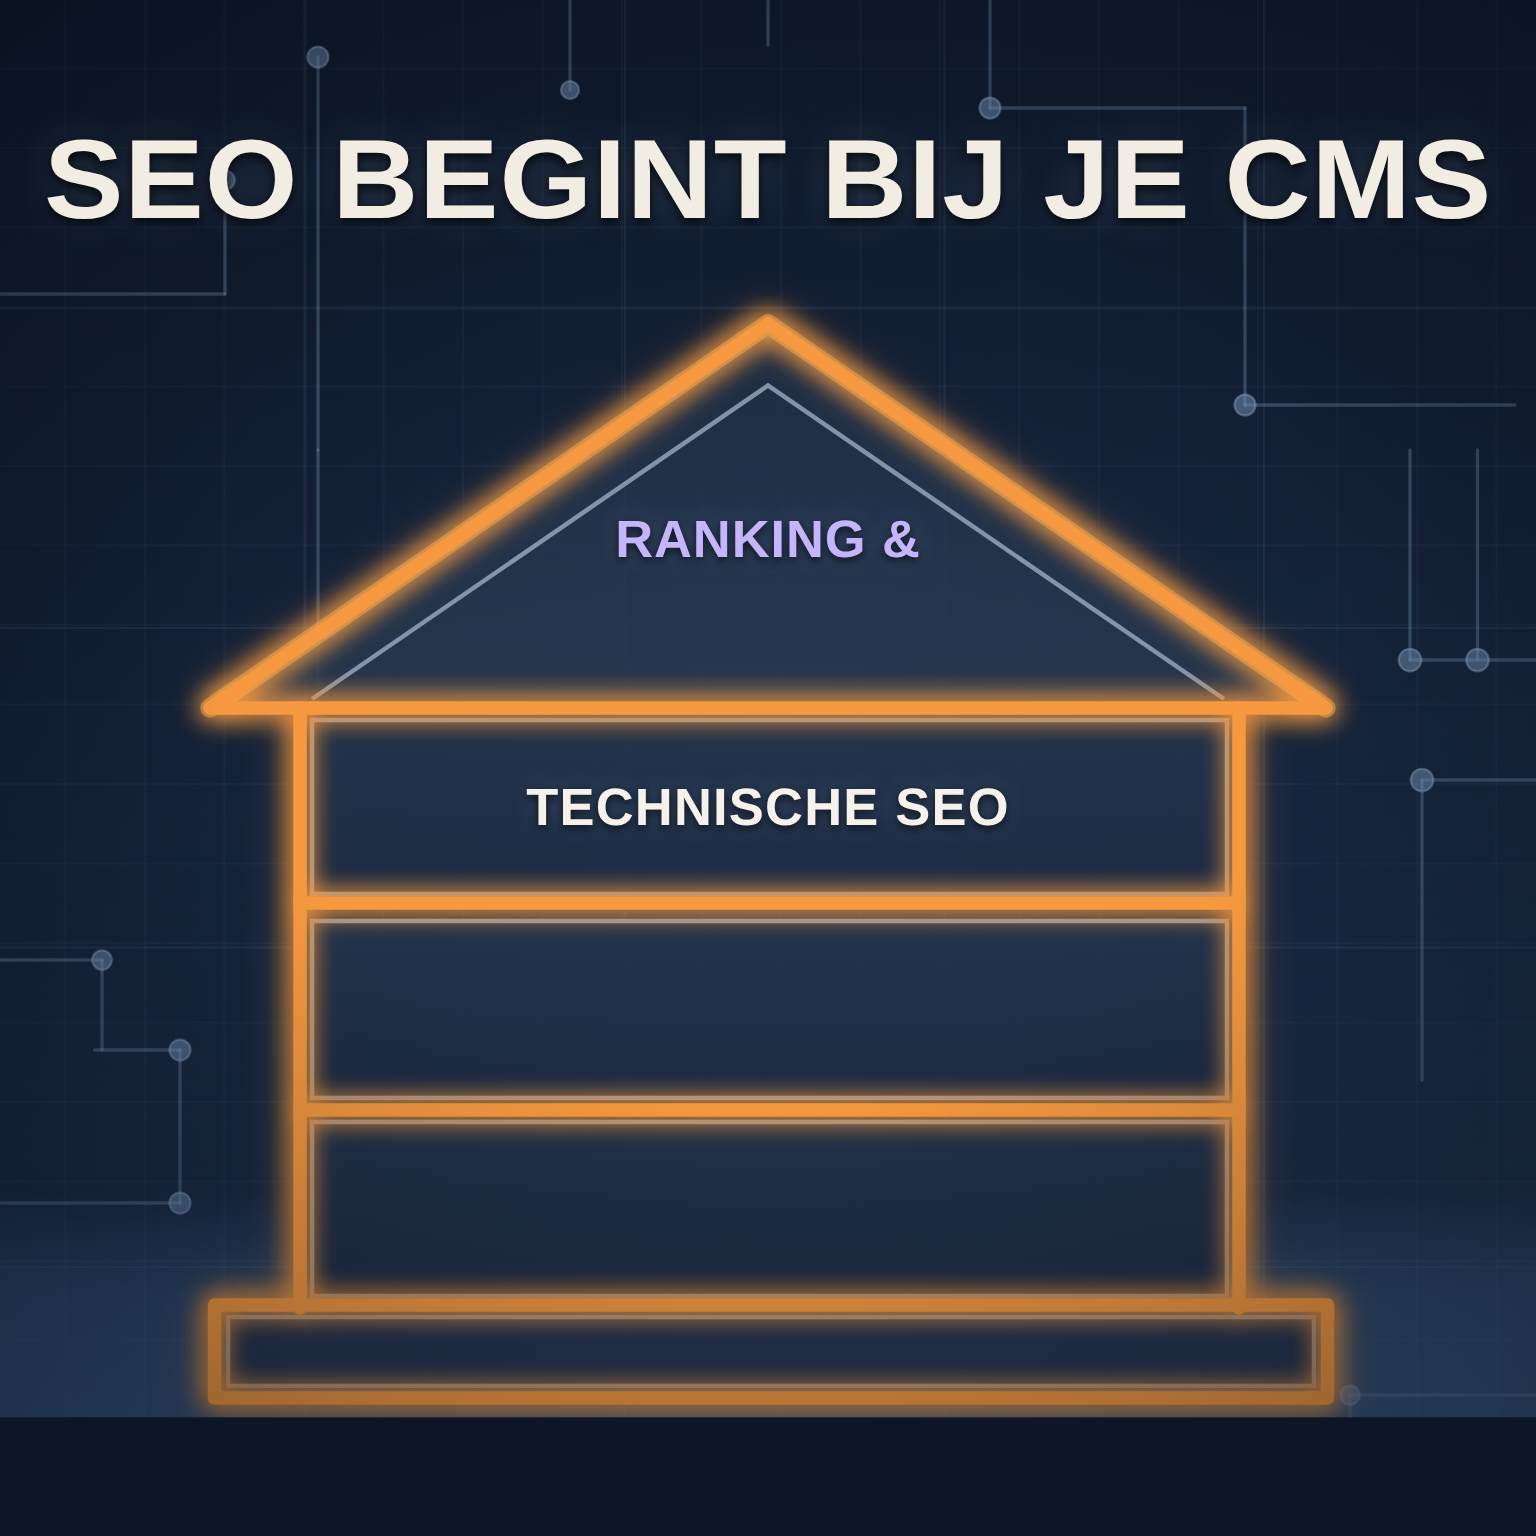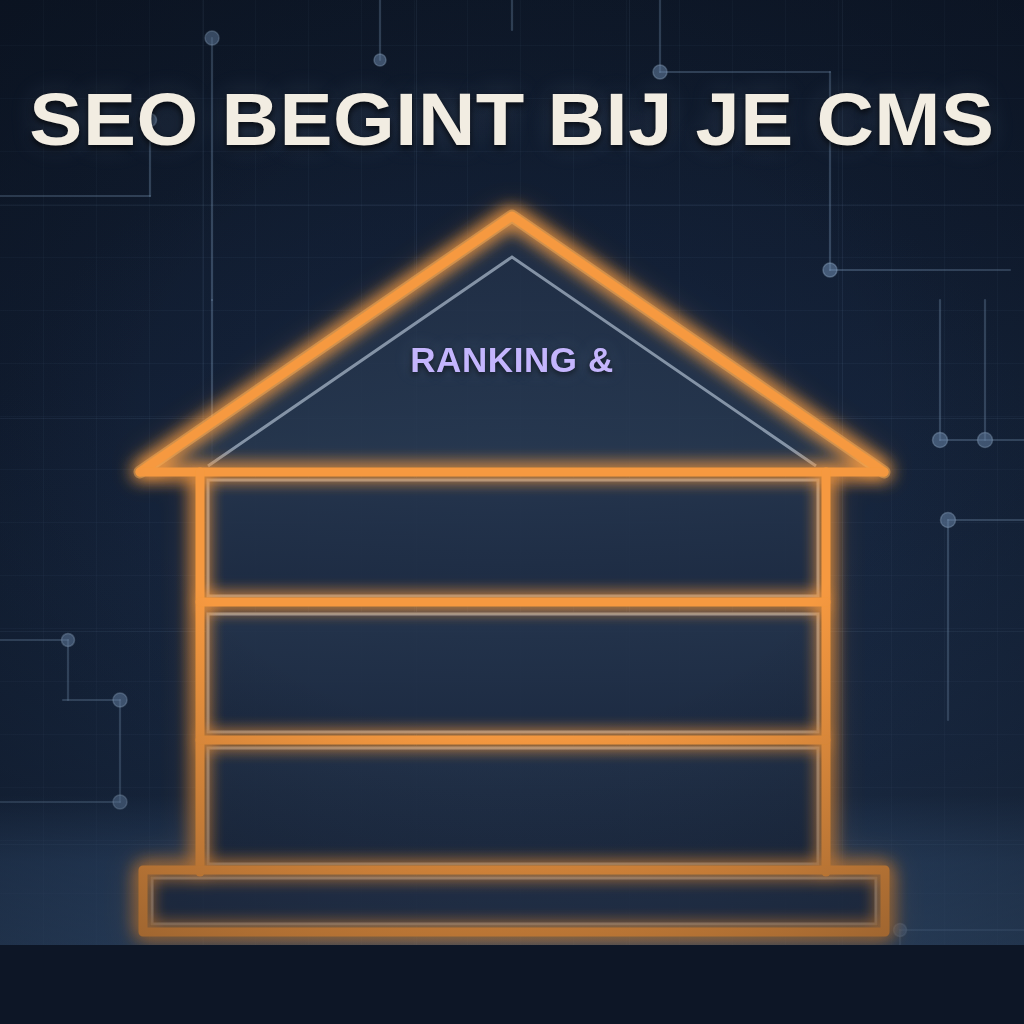--- a/index.html
+++ b/index.html
@@ -242,14 +242,15 @@
   </svg>
 
   <div class="bg-vignette"></div>
 
   <div class="title">SEO BEGINT BIJ JE CMS</div>
 
   <div class="roof-label">
     <span>RANKING &amp;</span>
   </div>
 
+  <div class="layer-label lbl-1">TECHNISCHE SEO</div>
 
 </div>
 
 </body></html>

